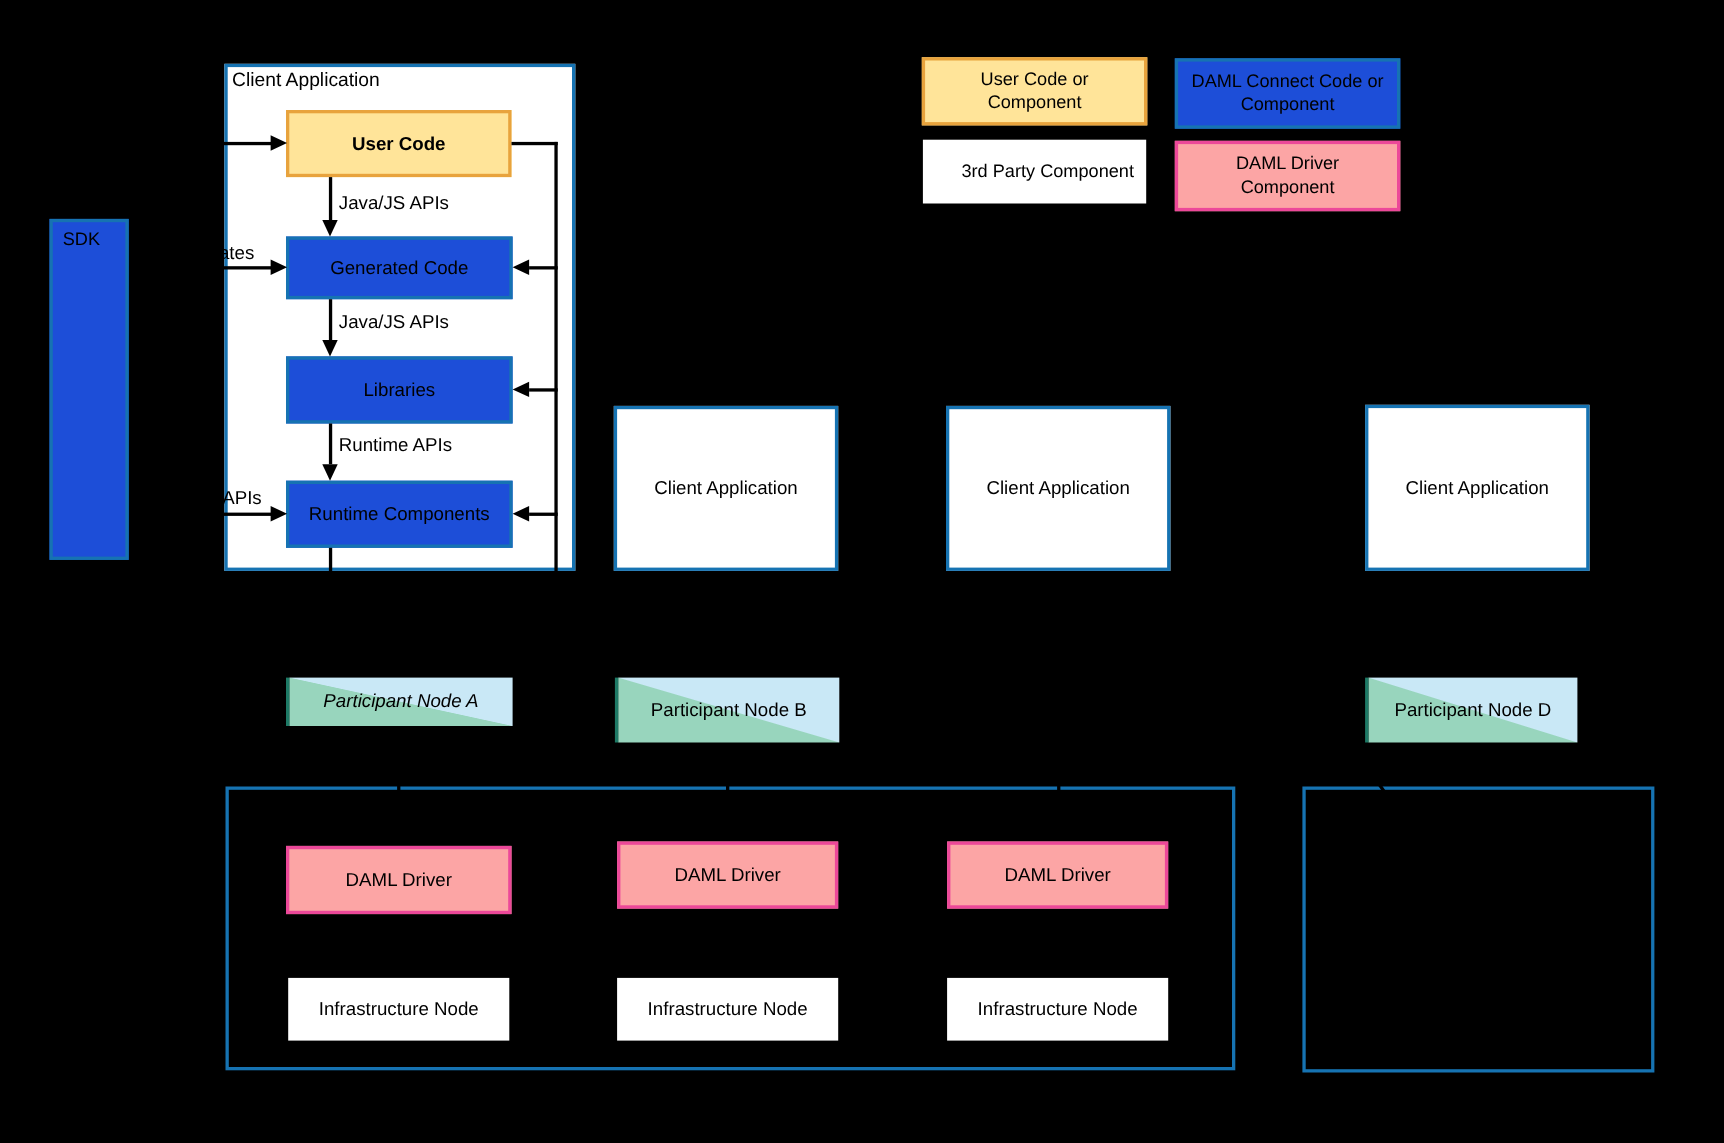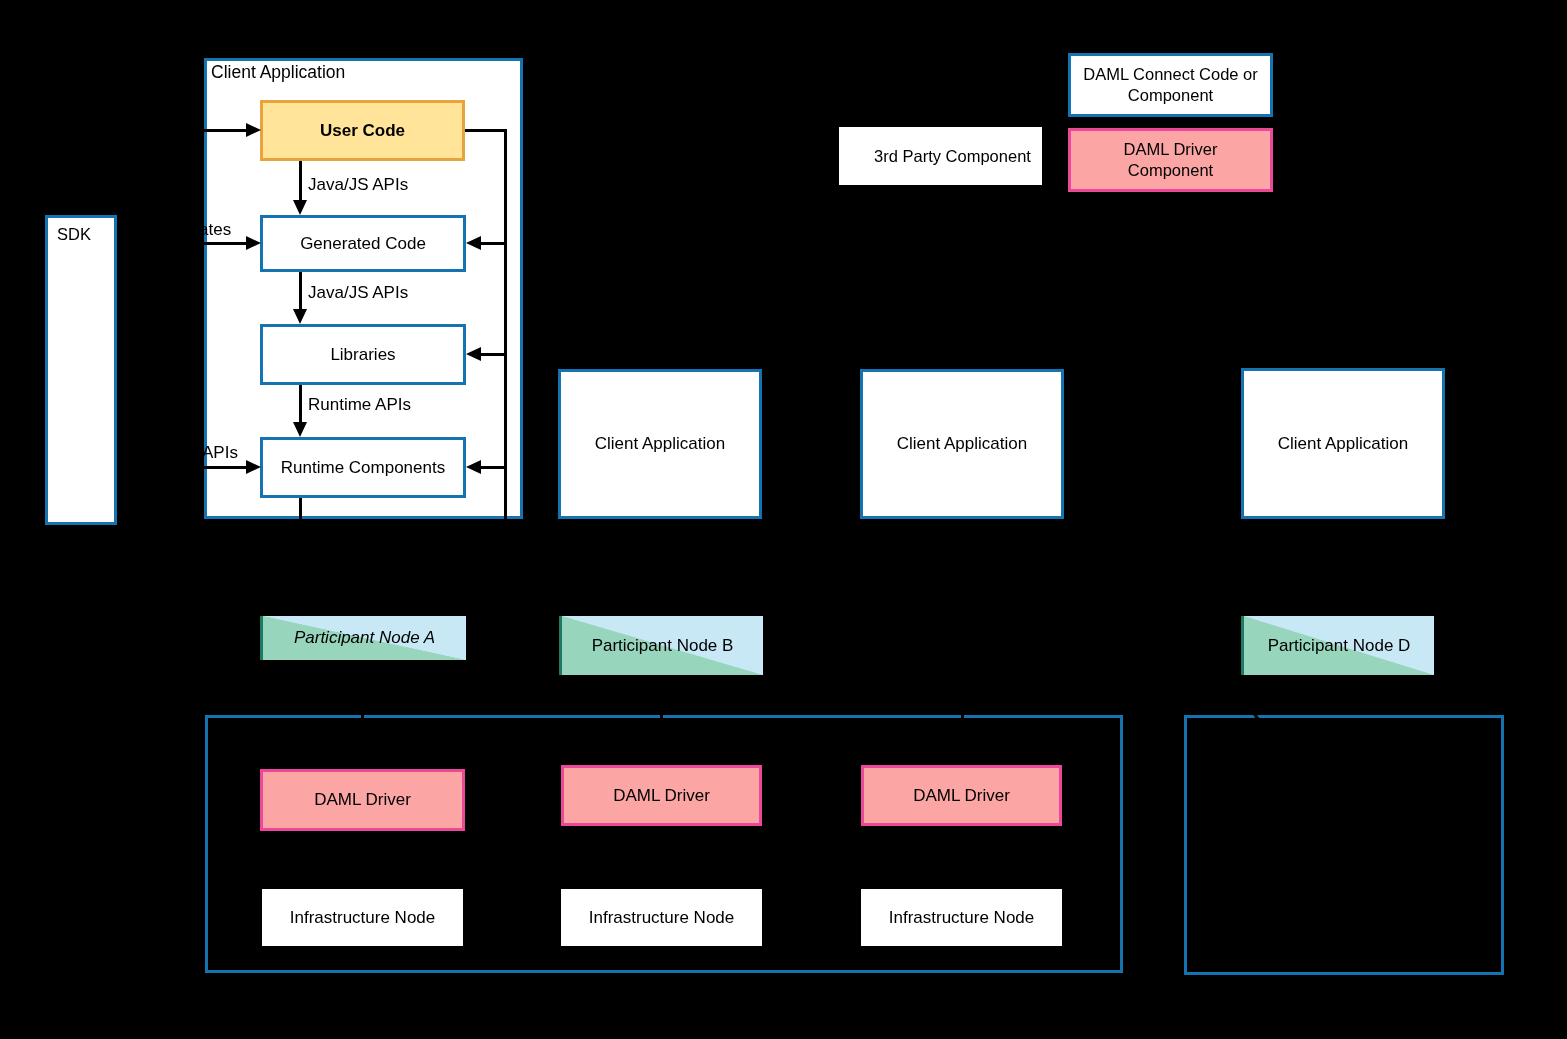--- a/index.html
+++ b/index.html
@@ -1,21 +1,21 @@
 <!DOCTYPE html>
 <html><head>
 <meta charset="utf-8">
 <style>
   html,body{margin:0;padding:0;background:#000;}
   #stage{position:relative;width:1567px;height:1039px;background:#000;overflow:hidden;
          font-family:"Liberation Sans",sans-serif;color:#000;}
   .abs{position:absolute;box-sizing:border-box;}
   .box{position:absolute;box-sizing:border-box;display:flex;align-items:center;justify-content:center;
        text-align:center;font-size:17px;line-height:1.25;color:#000;}
-  .b-blue{background:#ffffff;border:3px solid #1673B2;}
+  .b-blue{background:#1d4ed8;border:3px solid #1673B2;}
   .b-yellow{background:#FFE499;border:3px solid #E8A33D;}
   .b-green{background:#fca5a5;border:3px solid #ec4899;}
   .b-whiteblue{background:#FFFFFF;border:3px solid #1673B2;}
   .b-plainwhite{background:#FFFFFF;border:none;}
   .outline{position:absolute;box-sizing:border-box;border:3px solid #1673B2;background:transparent;z-index:2;}
   .pnode{background:linear-gradient(to bottom left,#C9E8F6 49.6%,#98D5BD 50.4%);
          border-left:3px solid #1E7A66;}
   .lbl{position:absolute;font-size:17px;color:#000;white-space:nowrap;z-index:6;}
   .hline,.vline{position:absolute;background:#000;z-index:5;}
   .tick{position:absolute;background:#000;z-index:9;}
@@ -45,21 +45,21 @@
   #v2{left:299px;top:272px;width:3px;height:38px;} #ad2{left:293px;top:309px;}
   #v3{left:299px;top:385px;width:3px;height:37px;} #ad3{left:293px;top:422px;}
   #v4{left:299px;top:498px;width:3px;height:26px;}
   
   #lh1{left:465px;top:129px;width:42px;height:3px;}
   #lv{left:504px;top:129px;width:3px;height:395px;}
   #lb1{left:481px;top:242px;width:26px;height:3px;} #la1{left:466px;top:236px;}
   #lb2{left:481px;top:353px;width:26px;height:3px;} #la2{left:466px;top:347px;}
   #lb3{left:481px;top:466px;width:26px;height:3px;} #la3{left:466px;top:460px;}
 
-  #sdk{left:45px;top:215px;width:72px;height:310px;align-items:flex-start;justify-content:flex-start;
+  #sdk{left:45px;top:199px;width:72px;height:310px;align-items:flex-start;justify-content:flex-start;
        padding:6px 0 0 9px;font-size:16.5px;z-index:4;}
 
   
   .legend{font-size:16.5px;z-index:4;}
   #lg-user{left:838px;top:52px;width:205px;height:62px;}
   #lg-user .inner{width:150px;}
   #lg-connect{left:1068px;top:53px;width:205px;height:64px;}
   #lg-connect .inner{width:190px;}
   #lg-third{left:839px;top:127px;width:203px;height:58px;padding-left:24px;}
   #lg-driver{left:1068px;top:128px;width:205px;height:64px;}
@@ -132,20 +132,23 @@
 
   <div id="lh1" class="hline"></div>
   <div id="lv" class="vline"></div>
   <div id="lb1" class="hline"></div>
   <div id="la1" class="arr arr-l"></div>
   <div id="lb2" class="hline"></div>
   <div id="la2" class="arr arr-l"></div>
   <div id="lb3" class="hline"></div>
   <div id="la3" class="arr arr-l"></div>
 
+  <div id="lg-user" class="box b-yellow legend">
+    <span class="inner">User Code or Component</span>
+  </div>
   <div id="lg-connect" class="box b-blue legend">
     <span class="inner">DAML Connect Code or Component</span>
   </div>
   <div id="lg-third" class="box b-plainwhite legend">
     <span>3rd Party Component</span>
   </div>
   <div id="lg-driver" class="box b-green legend">
     <span class="inner">DAML Driver Component</span>
   </div>
 

